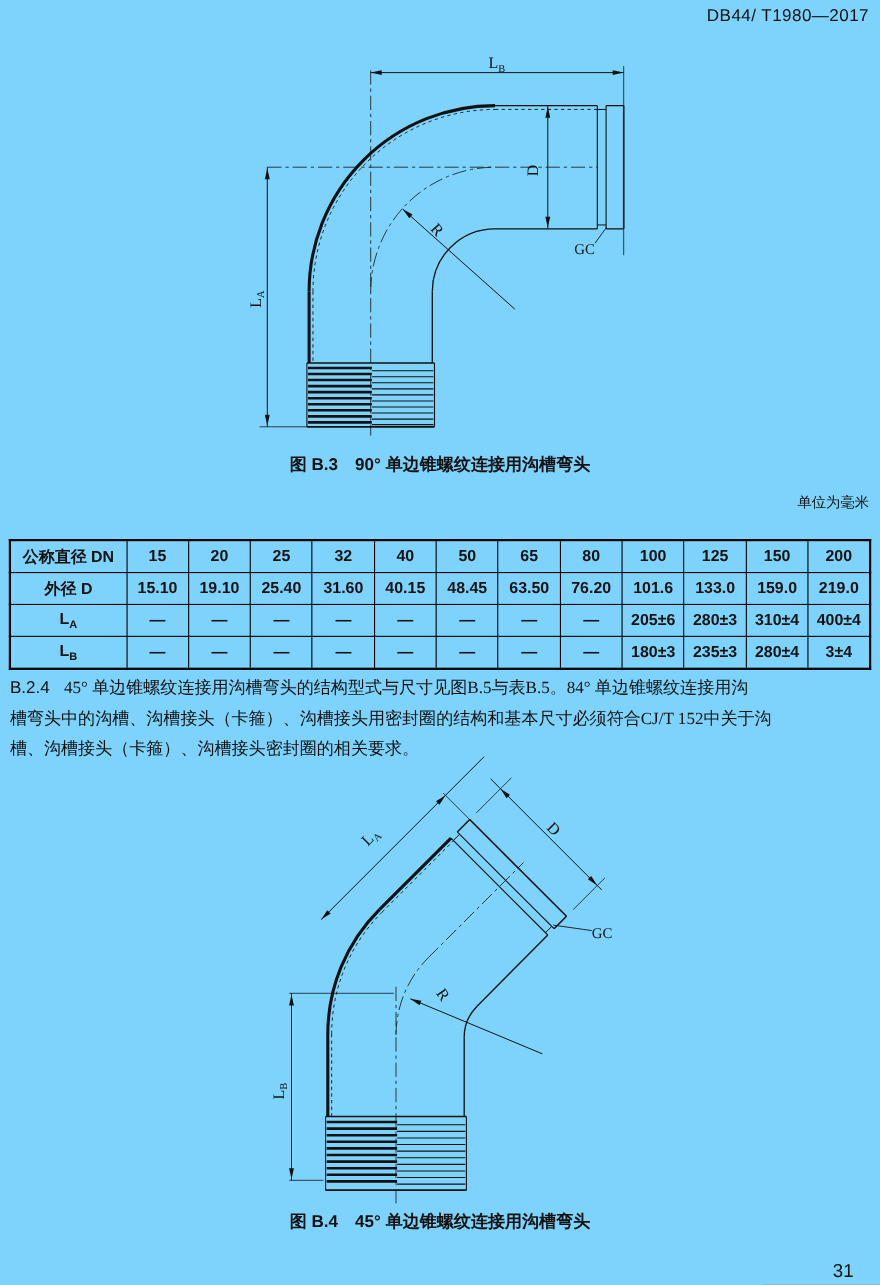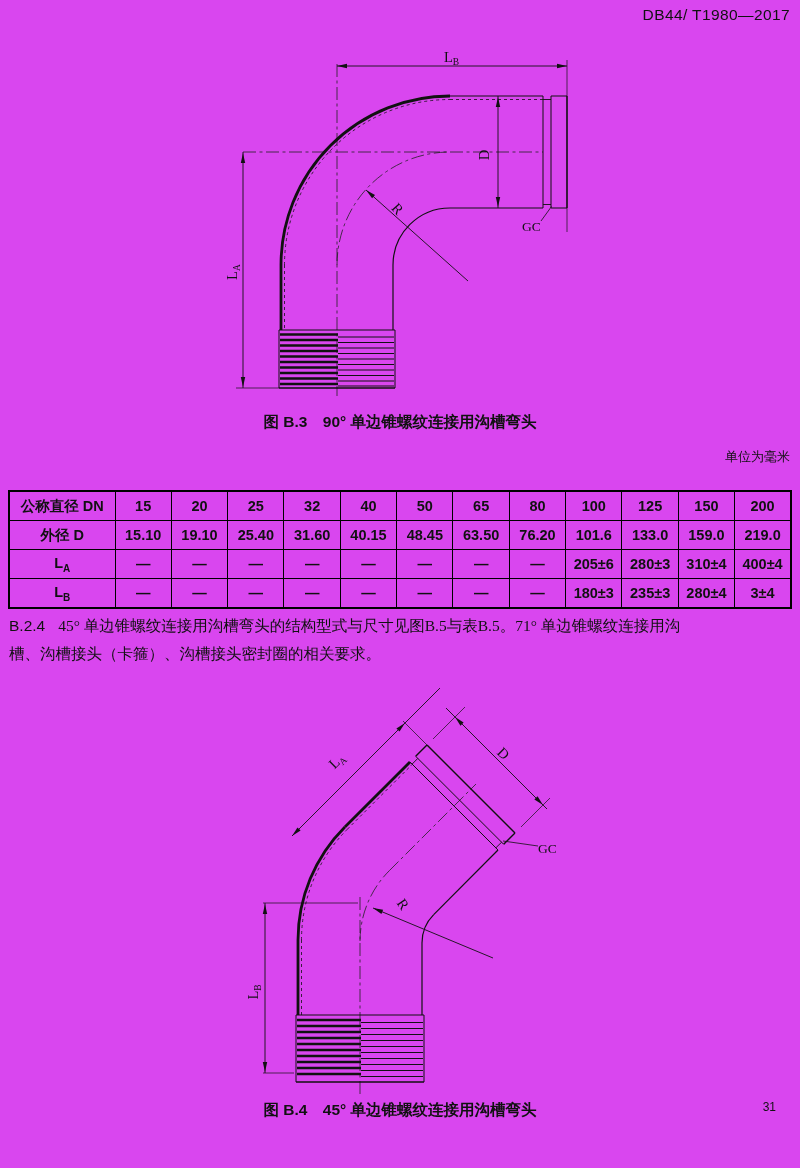--- a/index.html
+++ b/index.html
@@ -1,33 +1,33 @@
 <!DOCTYPE html>
 <html><head>
 <meta charset="utf-8">
 <style>
   html,body{margin:0;padding:0;background:#9a9a9a;}
-  .page{position:relative;width:800px;height:1168px;background:#d946ef;overflow:hidden;
+  .page{position:relative;width:800px;height:1168px;background:#7dd3fc;overflow:hidden;
         font-family:"Liberation Sans",sans-serif;color:#111;}
   .abs{position:absolute;}
   .doc-header{top:6px;right:10px;font-size:15.5px;letter-spacing:.4px;}
   .fig-caption{left:0;width:100%;text-align:center;font-weight:bold;font-size:15.5px;}
   #cap-b3{top:412px;}
   #cap-tb4{top:452px;}
   #cap-b4{top:1100px;}
   .unit-note{top:448px;right:10px;font-size:13px;font-family:Liberation Sans, sans-serif;}
   .dim-table{position:absolute;left:8px;top:490px;width:784px;border-collapse:collapse;
              table-layout:fixed;border:2px solid #000;}
   .dim-table td{border:1px solid #000;height:26px;padding:1px;text-align:center;
                 font-weight:bold;font-size:14.5px;font-family:"Liberation Sans",sans-serif;}
   .dim-table sub{font-size:10px;}
   .clause{left:9px;top:612px;width:786px;font-family:"Liberation Serif",serif;
           font-size:15.5px;line-height:27.5px;}
   .clause-num{font-weight:normal;font-family:"Liberation Sans",sans-serif;margin-right:13px;}
-  .page-number{top:1100px;right:24px;font-size:12px;}
+  .page-number{top:1146px;right:24px;font-size:17px;}
   svg.drawlayer{position:absolute;left:0;top:0;}
   svg text{font-family:"Liberation Serif",serif;fill:#111;}
   .dimtxt{font-size:14.5px;}
   .subt{font-size:9.5px;}
   .gctxt{font-size:13.5px;}
   path,line{vector-effect:none;}
 </style>
 </head>
 <body>
 
@@ -246,21 +246,22 @@
         <td>—</td>
         <td>180±3</td>
         <td>235±3</td>
         <td>280±4</td>
         <td>3±4</td>
       </tr>
     </tbody>
   </table>
 
   <div class="abs clause">
-    <div><span class="clause-num">B.2.4</span><span>45° 单边锥螺纹连接用沟槽弯头的结构型式与尺寸见图B.5与表B.5。71° 单边锥螺纹连接用沟</span></div>
+    <div><span class="clause-num">B.2.4</span><span>45° 单边锥螺纹连接用沟槽弯头的结构型式与尺寸见图B.5与表B.5。84° 单边锥螺纹连接用沟</span></div>
+    <div>槽弯头中的沟槽、沟槽接头（卡箍）、沟槽接头用密封圈的结构和基本尺寸必须符合CJ/T 152中关于沟</div>
     <div>槽、沟槽接头（卡箍）、沟槽接头密封圈的相关要求。</div>
   </div>
 
   <div class="abs fig-caption" id="cap-b4">图 B.4　45° 单边锥螺纹连接用沟槽弯头</div>
 
   <div class="abs page-number">31</div>
 
 </div>
 
 </body></html>

